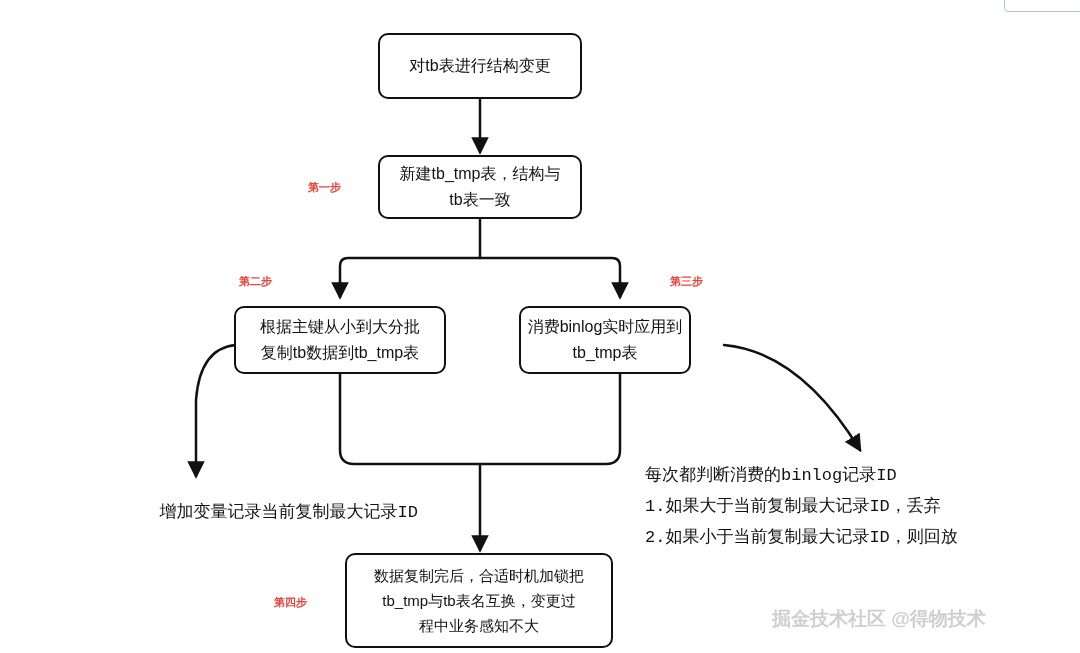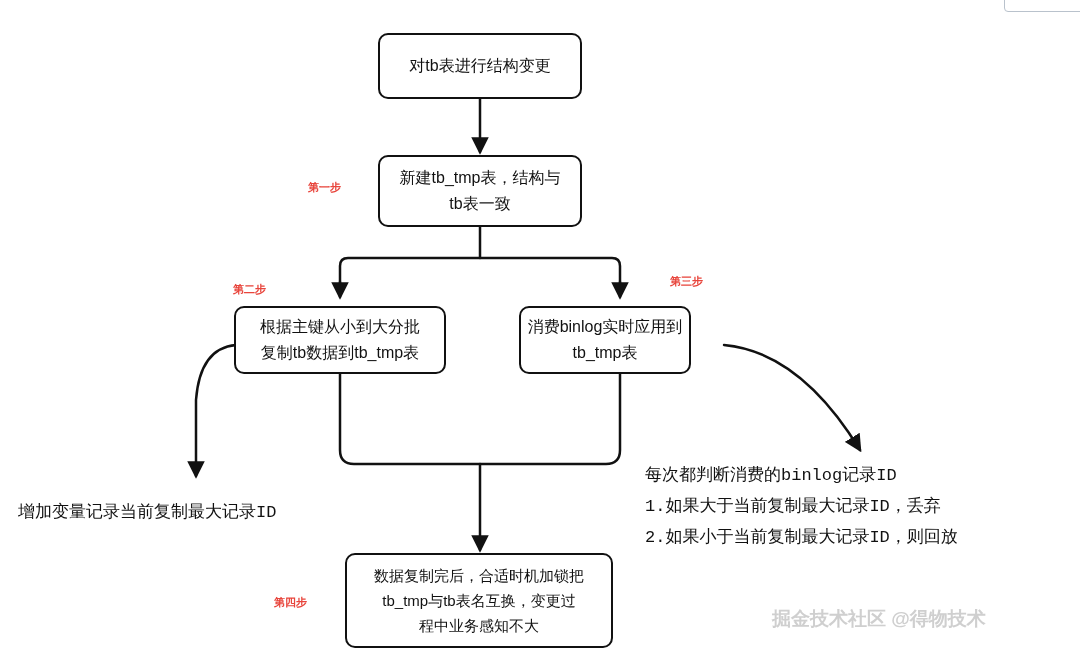--- a/index.html
+++ b/index.html
@@ -100,42 +100,42 @@
 
       <path d="M 724 345 Q 800 352 860 450" marker-end="url(#arrow)"></path>
 
       <path d="M 340 374 L 340 450 Q 340 464 354 464 L 606 464 Q 620 464 620 450 L 620 374"></path>
       <path d="M 480 464 L 480 550" marker-end="url(#arrow)"></path>
     </g>
   </svg>
 
   <div class="node" style="left:378px; top:33px; width:204px; height:66px;">对tb表进行结构变更</div>
 
-  <div class="node" style="left:378px; top:155px; width:204px; height:72px;">新建tb_tmp表，结构与
+  <div class="node" style="left:378px; top:155px; width:204px; height:64px;">新建tb_tmp表，结构与
 tb表一致</div>
 
   <div class="node" style="left:234px; top:306px; width:212px; height:68px;">根据主键从小到大分批
 复制tb数据到tb_tmp表</div>
 
   <div class="node" style="left:519px; top:306px; width:172px; height:68px;">消费binlog实时应用到
 tb_tmp表</div>
 
   <div class="node" style="left:345px; top:553px; width:268px; height:95px; font-size:15px; line-height:25px;">数据复制完后，合适时机加锁把
 tb_tmp与tb表名互换，变更过
 程中业务感知不大</div>
 
   <div class="step-label" style="left:308px; top:177px;">第一步</div>
 
-  <div class="step-label" style="left:233px; top:271px;margin-top:8px;">第二步</div>
+  <div class="step-label" style="left:239px; top:271px;">第二步</div>
 
   <div class="step-label" style="left:670px; top:271px;">第三步</div>
 
   <div class="step-label" style="left:274px; top:592px;">第四步</div>
 
-  <div class="note" style="left:18px; top:497px; width:400px;">增加变量记录当前复制最大记录ID</div>
+  <div class="note" style="left:18px; top:497px; width:400px;text-align:right;">增加变量记录当前复制最大记录ID</div>
 
   <div class="note" style="left:645px; top:460px; width:420px;">每次都判断消费的binlog记录ID
 1.如果大于当前复制最大记录ID，丢弃
 2.如果小于当前复制最大记录ID，则回放</div>
 
   <div class="watermark" style="left:772px; top:607px;">掘金技术社区 @得物技术</div>
 
 </div>
 
 </body></html>

